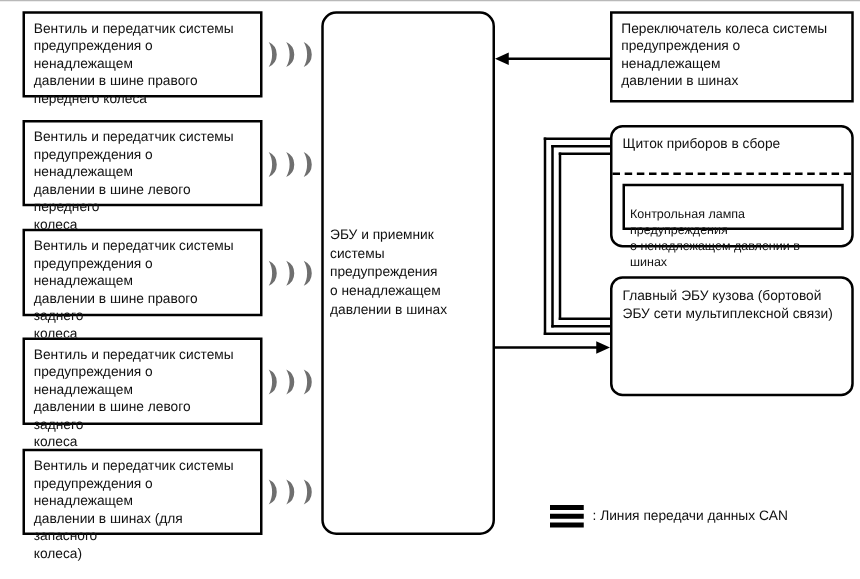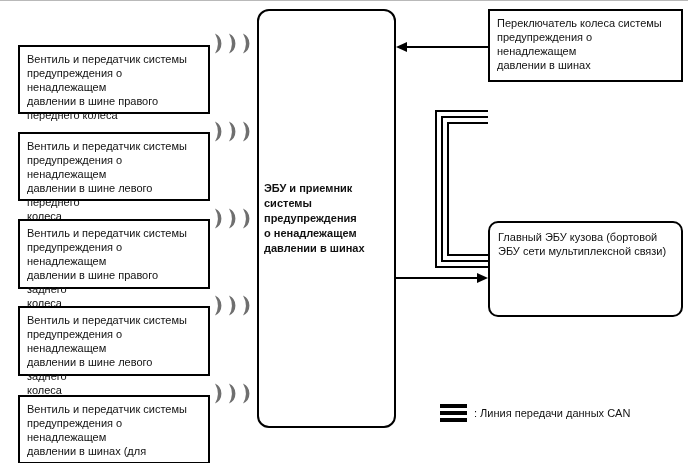--- a/index.html
+++ b/index.html
@@ -3,24 +3,24 @@
 <meta charset="utf-8">
 <style>
   html,body{margin:0;padding:0;background:#fff;}
   #diagram{
     position:relative;width:688px;height:463px;background:#fff;overflow:hidden;
     font-family:"Liberation Sans","DejaVu Sans",sans-serif;color:#111;
   }
   .top-hairline{position:absolute;top:0;left:0;width:688px;height:1px;background:#b9b9b9;}
   .box{position:absolute;box-sizing:border-box;background:#fff;border:2px solid #000;}
   .txt{white-space:pre-line;font-size:11px;line-height:14px;}
-  .sensor-box{left:18px;width:192px;padding:5px 20px 4px 7px;margin-top:36px;}
+  .sensor-box{left:18px;width:192px;padding:5px 20px 4px 7px;}
   .ecu-box{left:257px;top:9px;width:139px;height:419px;border-radius:12px;
            display:flex;align-items:center;}
-  .ecu-box .txt{padding:0 8px 0 5px;line-height:15px;font-weight:bold;}
+  .ecu-box .txt{padding:0 8px 0 5px;line-height:15px;}
   .reset-box{left:488px;top:9px;width:195px;height:73px;padding:5px 7px;}
   .cluster-box{left:488px;top:100px;width:195px;height:98px;border-radius:10px;}
   .cluster-title{padding:6px 8px;font-size:11px;line-height:14px;}
   .cluster-divider{position:absolute;left:0;top:36px;width:100%;border-top:2px dashed #000;}
   .lamp-box{position:absolute;left:8px;top:45px;width:177px;height:37px;border:2px solid #000;
             box-sizing:border-box;font-size:10px;line-height:13px;padding:3px 4px;white-space:pre-line;}
   .mainecu-box{left:488px;top:221px;width:195px;height:96px;border-radius:10px;padding:7px 8px;}
   .signal{position:absolute;left:213px;width:42px;height:24px;display:flex;gap:4px;align-items:center;}
   .signal svg{display:block;}
   .hline{position:absolute;height:2px;background:#000;}
@@ -140,20 +140,28 @@
   </div>
 
   <div class="box reset-box">
     <div class="txt">Переключатель колеса системы
 предупреждения о ненадлежащем
 давлении в шинах</div>
   </div>
   <div class="hline" style="left:405px;top:46px;width:83px;"></div>
   <div class="arrow-left" style="left:396px;top:42px;"></div>
 
+  <div class="box cluster-box">
+    <div class="cluster-title">Щиток приборов в сборе</div>
+    <div class="cluster-divider"></div>
+    <div class="lamp-box">
+      <span>Контрольная лампа предупреждения
+о ненадлежащем давлении в шинах</span>
+    </div>
+  </div>
 
   <div class="box mainecu-box">
     <div class="txt">Главный ЭБУ кузова (бортовой
 ЭБУ сети мультиплексной связи)</div>
   </div>
 
   <div class="can-bracket">
     <div class="can-c c1"></div>
     <div class="can-c c2"></div>
     <div class="can-c c3"></div>

